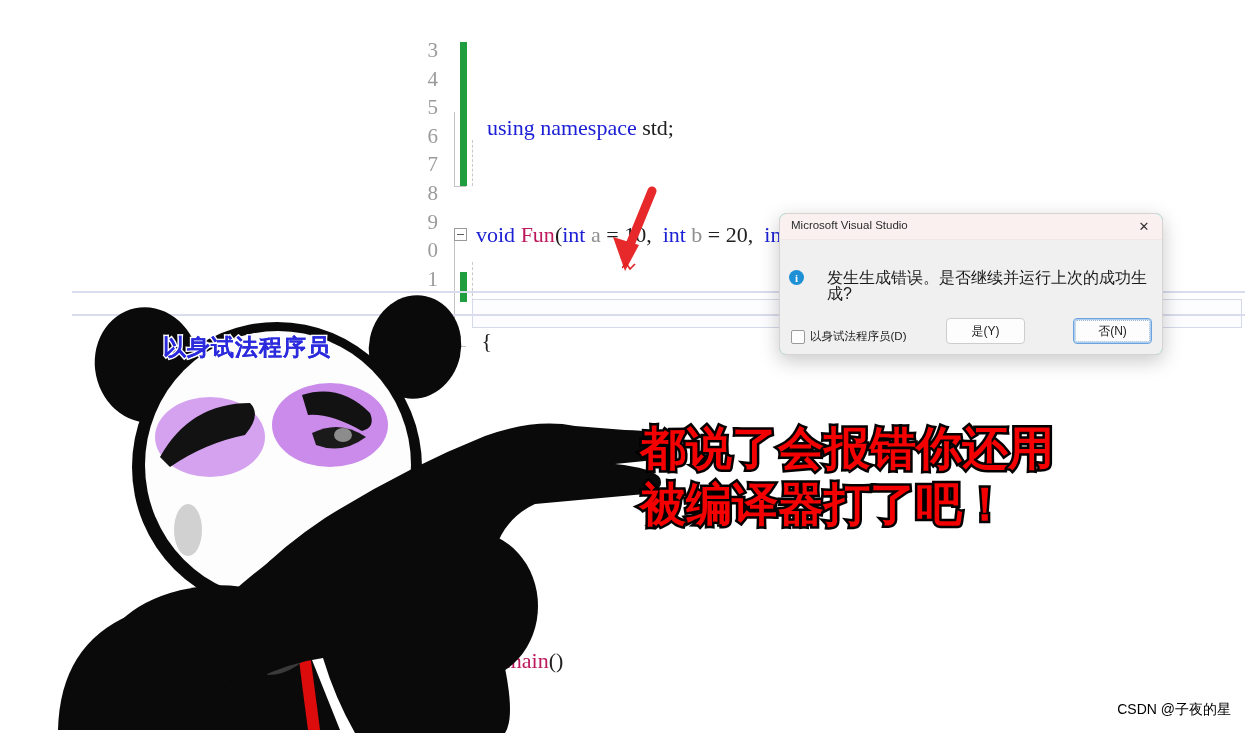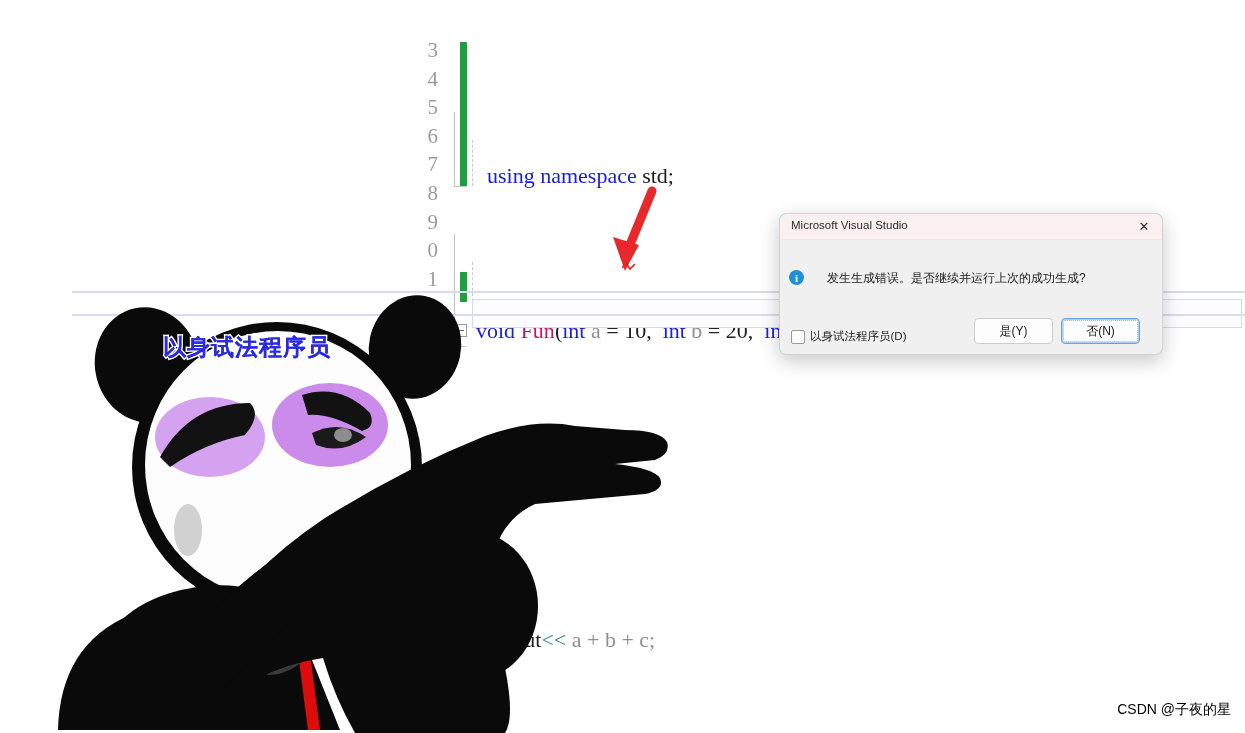--- a/index.html
+++ b/index.html
@@ -29,21 +29,21 @@
   .cb1{left:60px;top:6px;height:144px;}
   .cb2{left:60px;top:236px;height:30px;}
 
   .codelines{
     position:absolute;left:76px;top:0;width:760px;height:296px;
     font-family:"Liberation Serif","DejaVu Serif",serif;
     font-size:22px;
     color:#202020;
     white-space:pre;
   }
-  .codelines .cl{height:28.6px;line-height:28.6px;position:relative;margin-top:48px;}
+  .codelines .cl{height:28.6px;line-height:28.6px;position:relative;}
 
   .kw{color:#1d21d6;}
   .fn{color:#be185d;}
   .var{color:#8f8f8f;}
   .op{color:#2e8b8b;}
   .num{color:#202020;}
   .plain{color:#202020;}
 
   
   .collapse{
@@ -104,33 +104,33 @@
   }
   .dlg-body{position:relative;height:114px;background:#f0f0f0;}
   .info-icon{
     position:absolute;left:9px;top:30px;width:15px;height:15px;border-radius:50%;
     background:#1e90d6;color:#fff;font-size:11px;font-weight:bold;
     display:flex;align-items:center;justify-content:center;
     font-family:"Liberation Serif",serif;
   }
   .dlg-msg{
     position:absolute;left:47px;top:30px;width:320px;
-    font-size:12px;color:#1b1b1b;line-height:16px;
-  }
-  .dlg-btns{position:absolute;right:22px;top:78px;display:flex;gap:8px;}
+    font-size:16px;color:#1b1b1b;line-height:16px;
+  }
+  .dlg-btns{position:absolute;right:10px;top:78px;display:flex;}
   .dbtn{
     width:77px;height:24px;background:#fdfdfd;border:1px solid #cdcdcd;
     border-radius:4px;font-size:12px;color:#1b1b1b;
     display:flex;align-items:center;justify-content:center;
     cursor:default;
   }
   .dbtn.focused{
     border:1px solid #6aa4de;
     box-shadow:0 0 0 1px #aecdf0 inset;
-    outline:1px dotted #9bb7d4;outline-offset:-3px;
+    outline:1px dotted #9bb7d4;outline-offset:-3px;margin-left:48px;
   }
   .dlg-check{
     position:absolute;left:11px;bottom:10px;display:flex;align-items:center;gap:5px;
     font-size:11.5px;color:#1b1b1b;
   }
   .cbox{width:12px;height:12px;border:1px solid #9a9a9a;background:#fdfdfd;border-radius:2px;}
 
   
   .panda{position:absolute;left:40px;top:285px;width:660px;height:445px;}
   .panda-label{
@@ -278,20 +278,24 @@
              L330 186 Q300 200 290 232
              Q286 300 300 350 Q310 400 300 415
              L150 415 Q130 380 118 340 Q60 348 0 392 Z" fill="#0a0a0a"></path>
     <ellipse cx="265" cy="288" rx="68" ry="75" fill="#0a0a0a"></ellipse>
     <path d="M0 300 Q60 240 140 192 L175 238 Q90 290 20 370 Z" fill="#0a0a0a"></path>
   </svg>
 
   <div class="panda-label">以身试法程序员</div>
   <div class="panda-label-fill">以身试法程序员</div>
 
+  <div class="meme-text">
+    <div class="meme-line">都说了会报错你还用</div>
+    <div class="meme-line">被编译器打了吧！</div>
+  </div>
 
   <div class="dialog">
     <div class="dlg-title">
       <div class="dlg-title-text">Microsoft Visual Studio</div>
       <div class="dlg-close">✕</div>
     </div>
     <div class="dlg-body">
       <div class="info-icon">i</div>
       <div class="dlg-msg">发生生成错误。是否继续并运行上次的成功生成?</div>
       <div class="dlg-btns">

